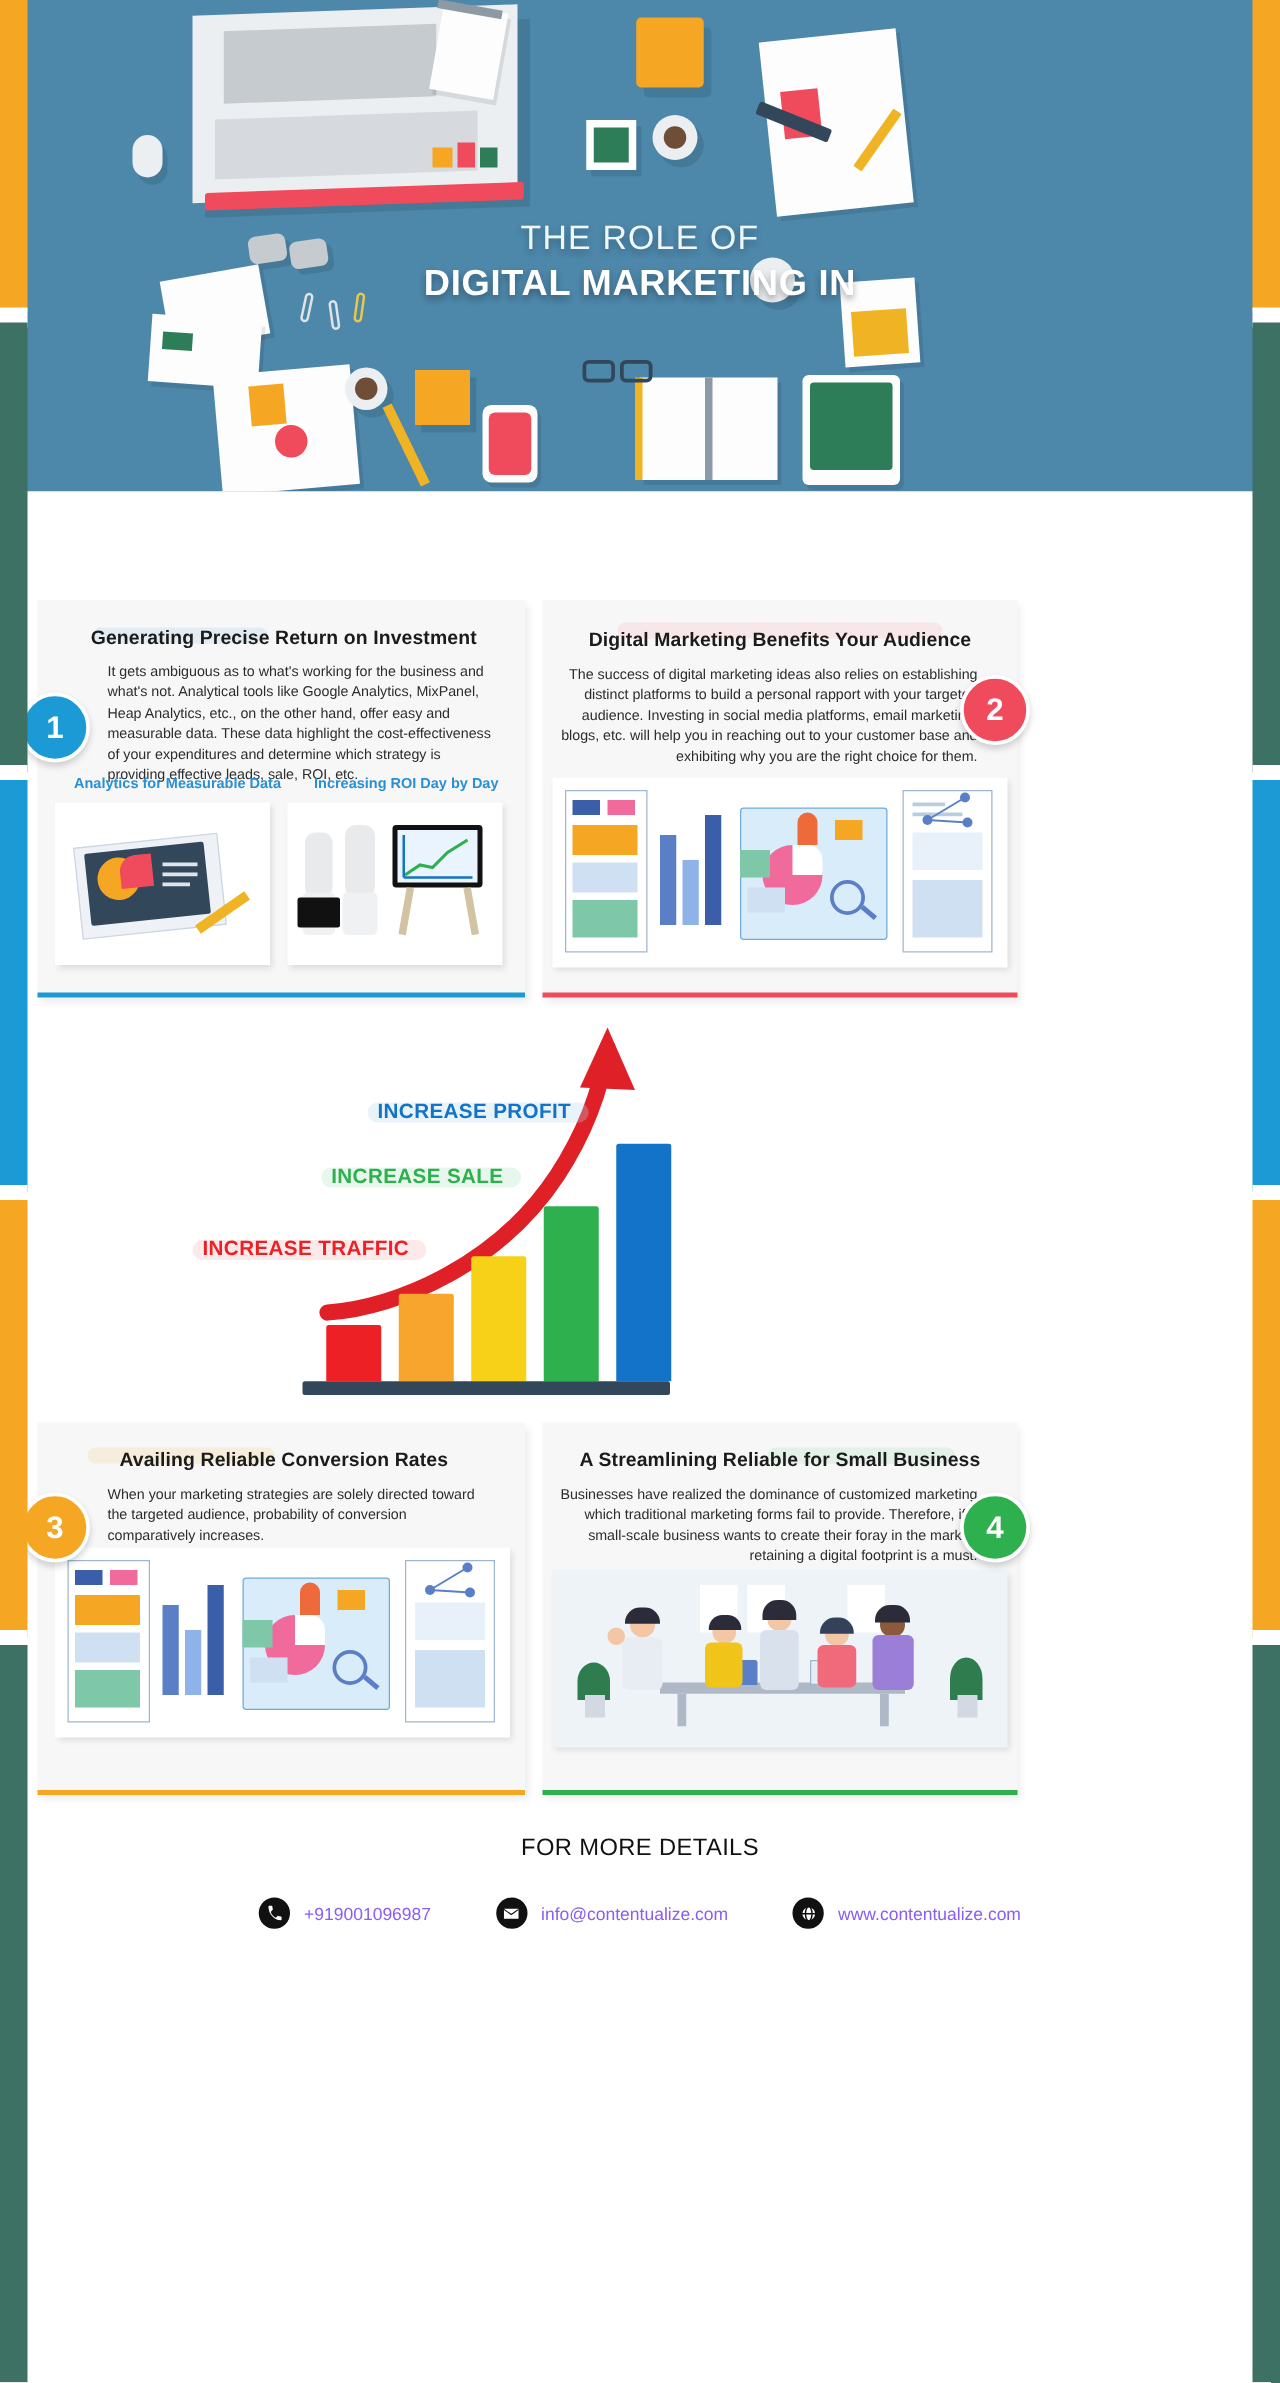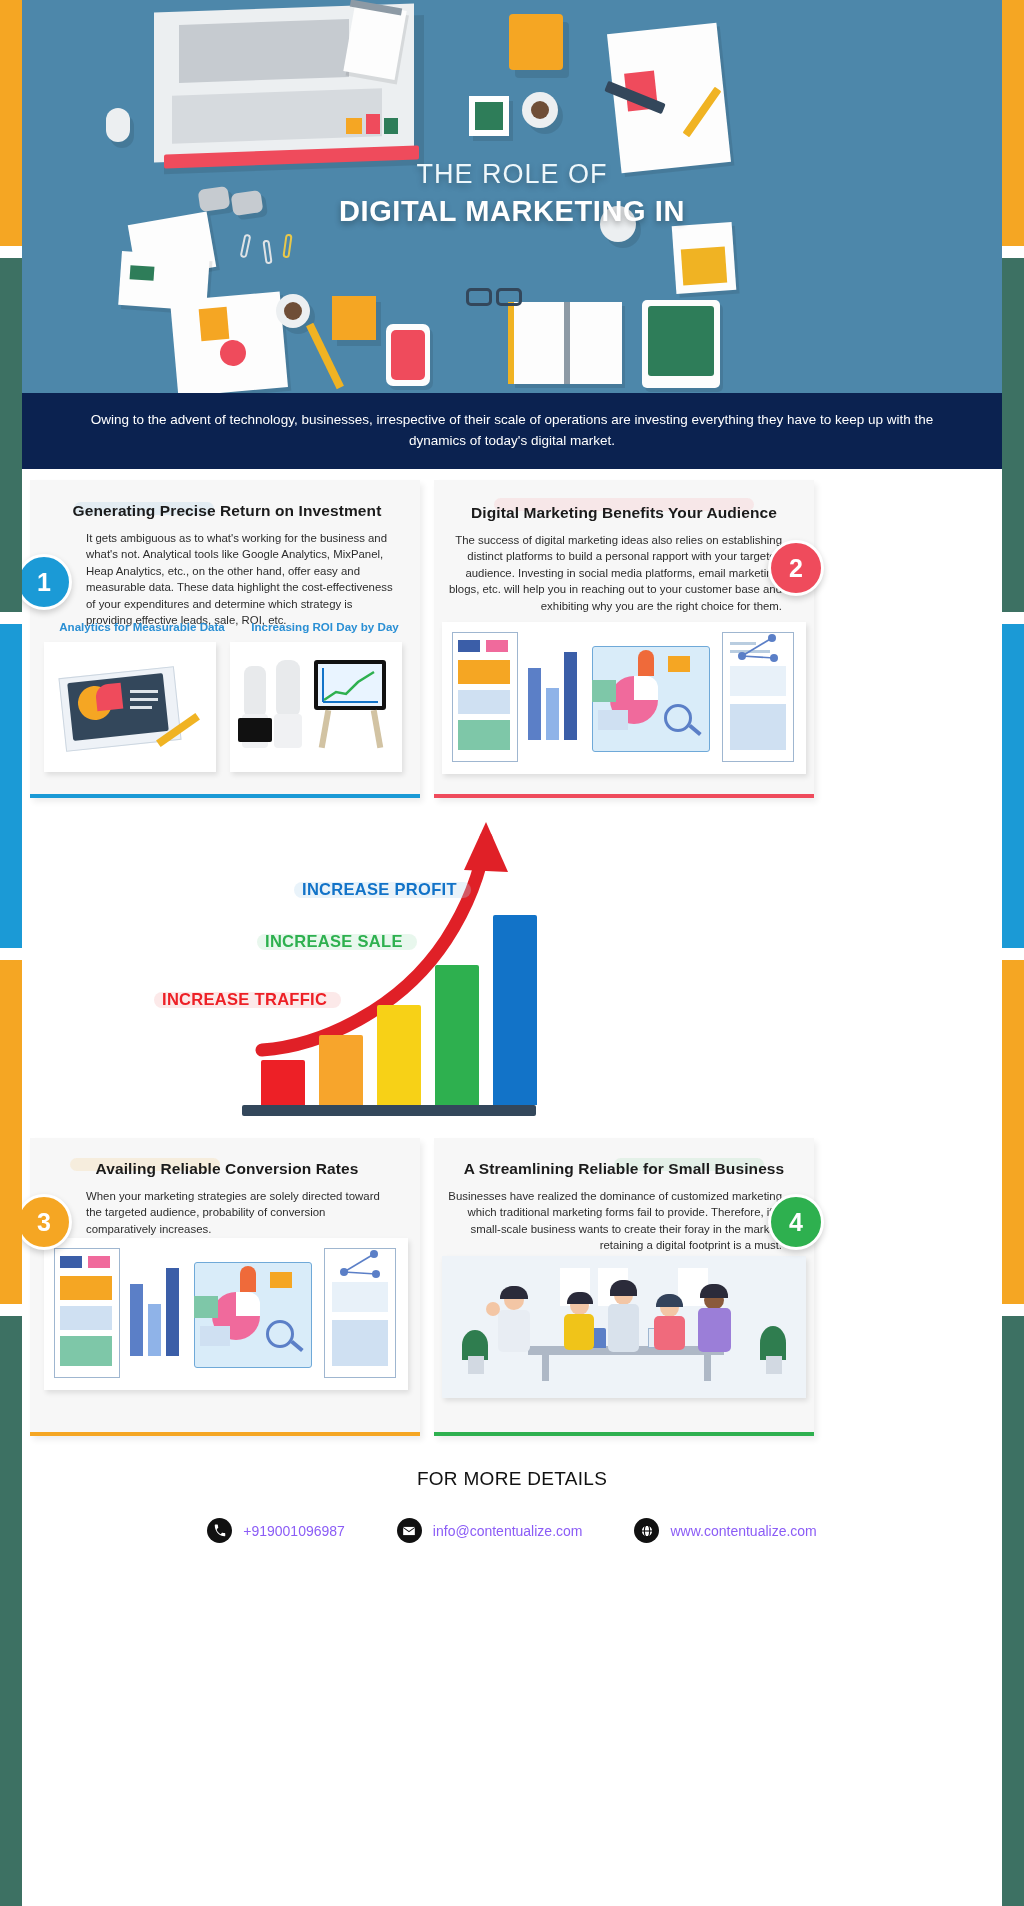--- a/index.html
+++ b/index.html
@@ -77,21 +77,21 @@
     text-shadow: 0 1px 2px rgba(0,0,0,.25);
   }
   .logo-spark {
     position: absolute;
     background: #ffffff;
     border-radius: 50%;
   }
   .hero-title {
     position: absolute;
     left: 0;
-    top: 159px;
+    top: 175px;
     width: 996px;
     text-align: center;
     z-index: 5;
   }
   .hero-title .l1 {
     font-size: 27px;
     color: #eef7fb;
     letter-spacing: 1px;
     text-shadow: 0 3px 6px rgba(0,0,0,.28);
     font-weight: 400;
@@ -334,23 +334,20 @@
 
     <div class="hero-deco paper" style="left:628px;top:300px;width:78px;height:88px;border-radius:5px;"></div>
     <div class="hero-deco" style="left:634px;top:306px;width:66px;height:70px;background:#2e7d59;border-radius:3px;"></div>
 
     <div class="hero-title">
       <div class="l1">THE ROLE OF</div>
       <div class="l2">DIGITAL MARKETING IN</div>
     </div>
   </div>
 
-  <div class="navy">
-    <p>Owing to the advent of technology, businesses, irrespective of their scale of operations are investing everything they have to keep up with the dynamics of today's digital market.</p>
-  </div>
 
   <div class="cardrow" style="top:480px;height:340px;">
     <div class="card" style="left:30px;top:0;width:390px;height:318px;">
       <div class="hl" style="left:44px;top:22px;width:140px;background:#bcd8ea;"></div>
       <h3 style="position:absolute;left:24px;top:22px;width:346px;text-align:center;">Generating Precise Return on Investment</h3>
       <p class="body" style="position:absolute;left:56px;top:50px;width:310px;">It gets ambiguous as to what's working for the business and what's not. Analytical tools like Google Analytics, MixPanel, Heap Analytics, etc., on the other hand, offer easy and measurable data. These data highlight the cost-effectiveness of your expenditures and determine which strategy is providing effective leads, sale, ROI, etc.</p>
 
       <div class="sublabel" style="position:absolute;left:22px;top:140px;width:180px;text-align:center;">Analytics for Measurable Data</div>
       <div class="sublabel" style="position:absolute;left:205px;top:140px;width:180px;text-align:center;">Increasing ROI Day by Day</div>
 

